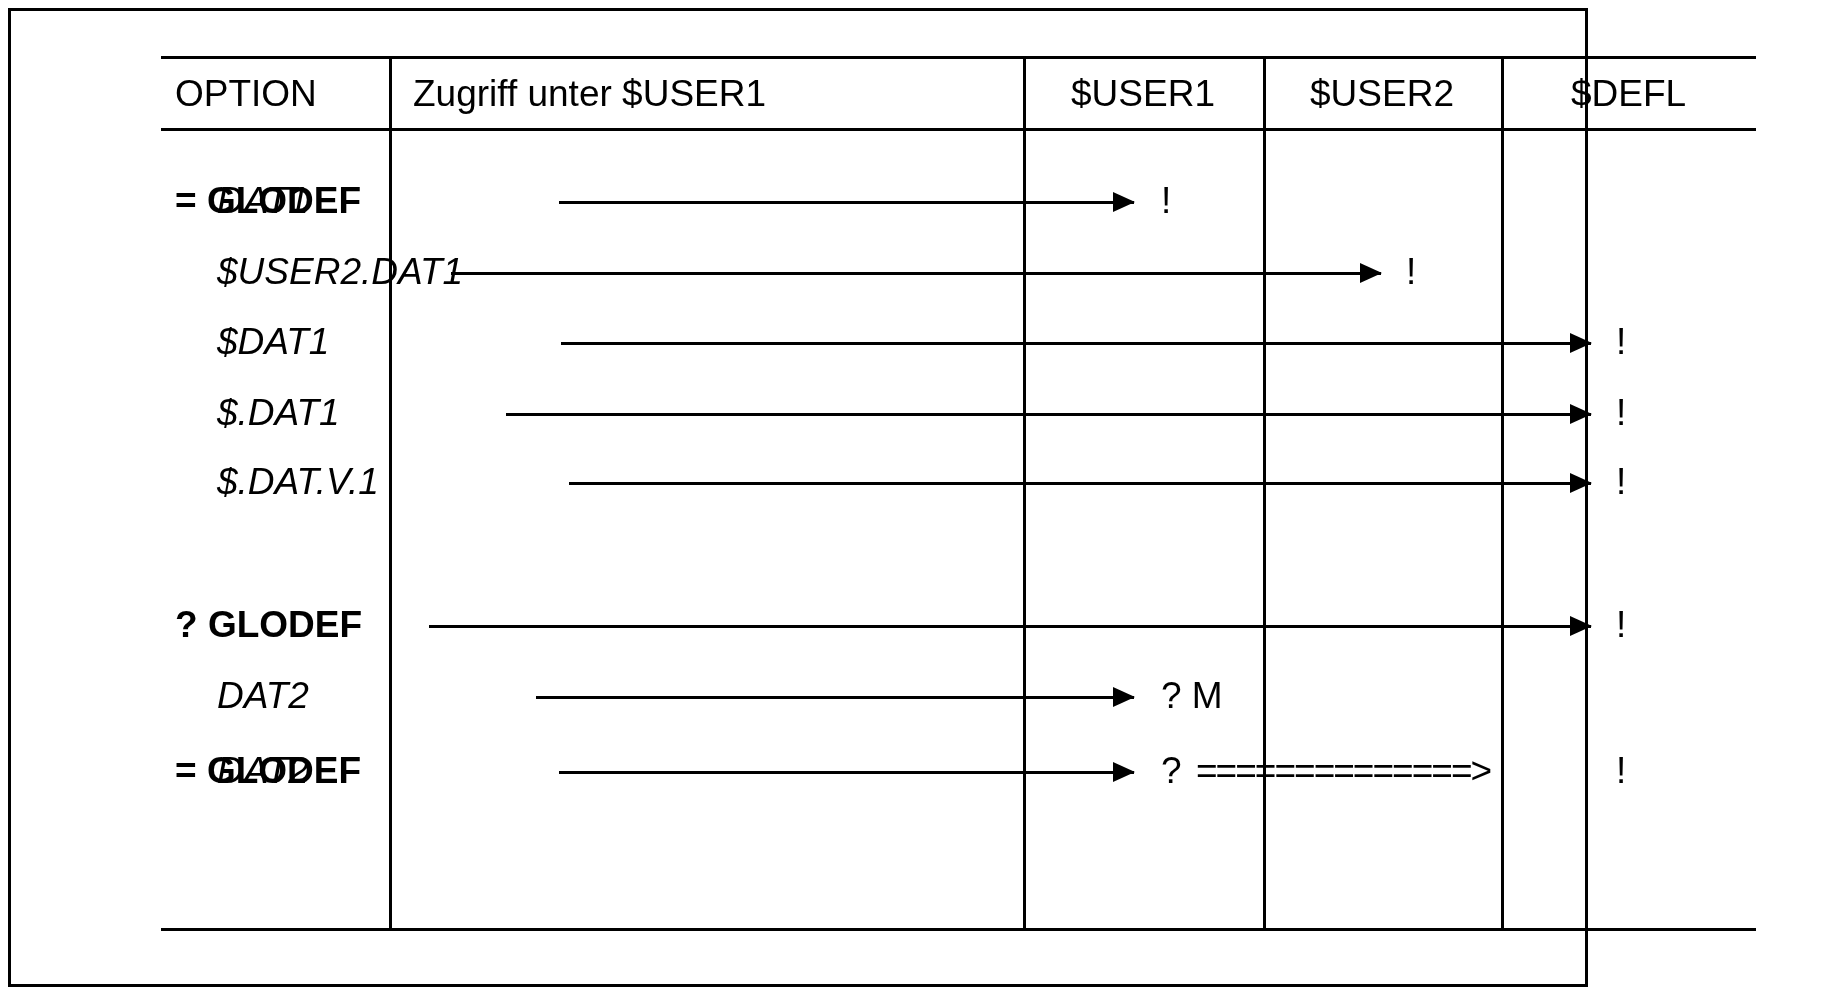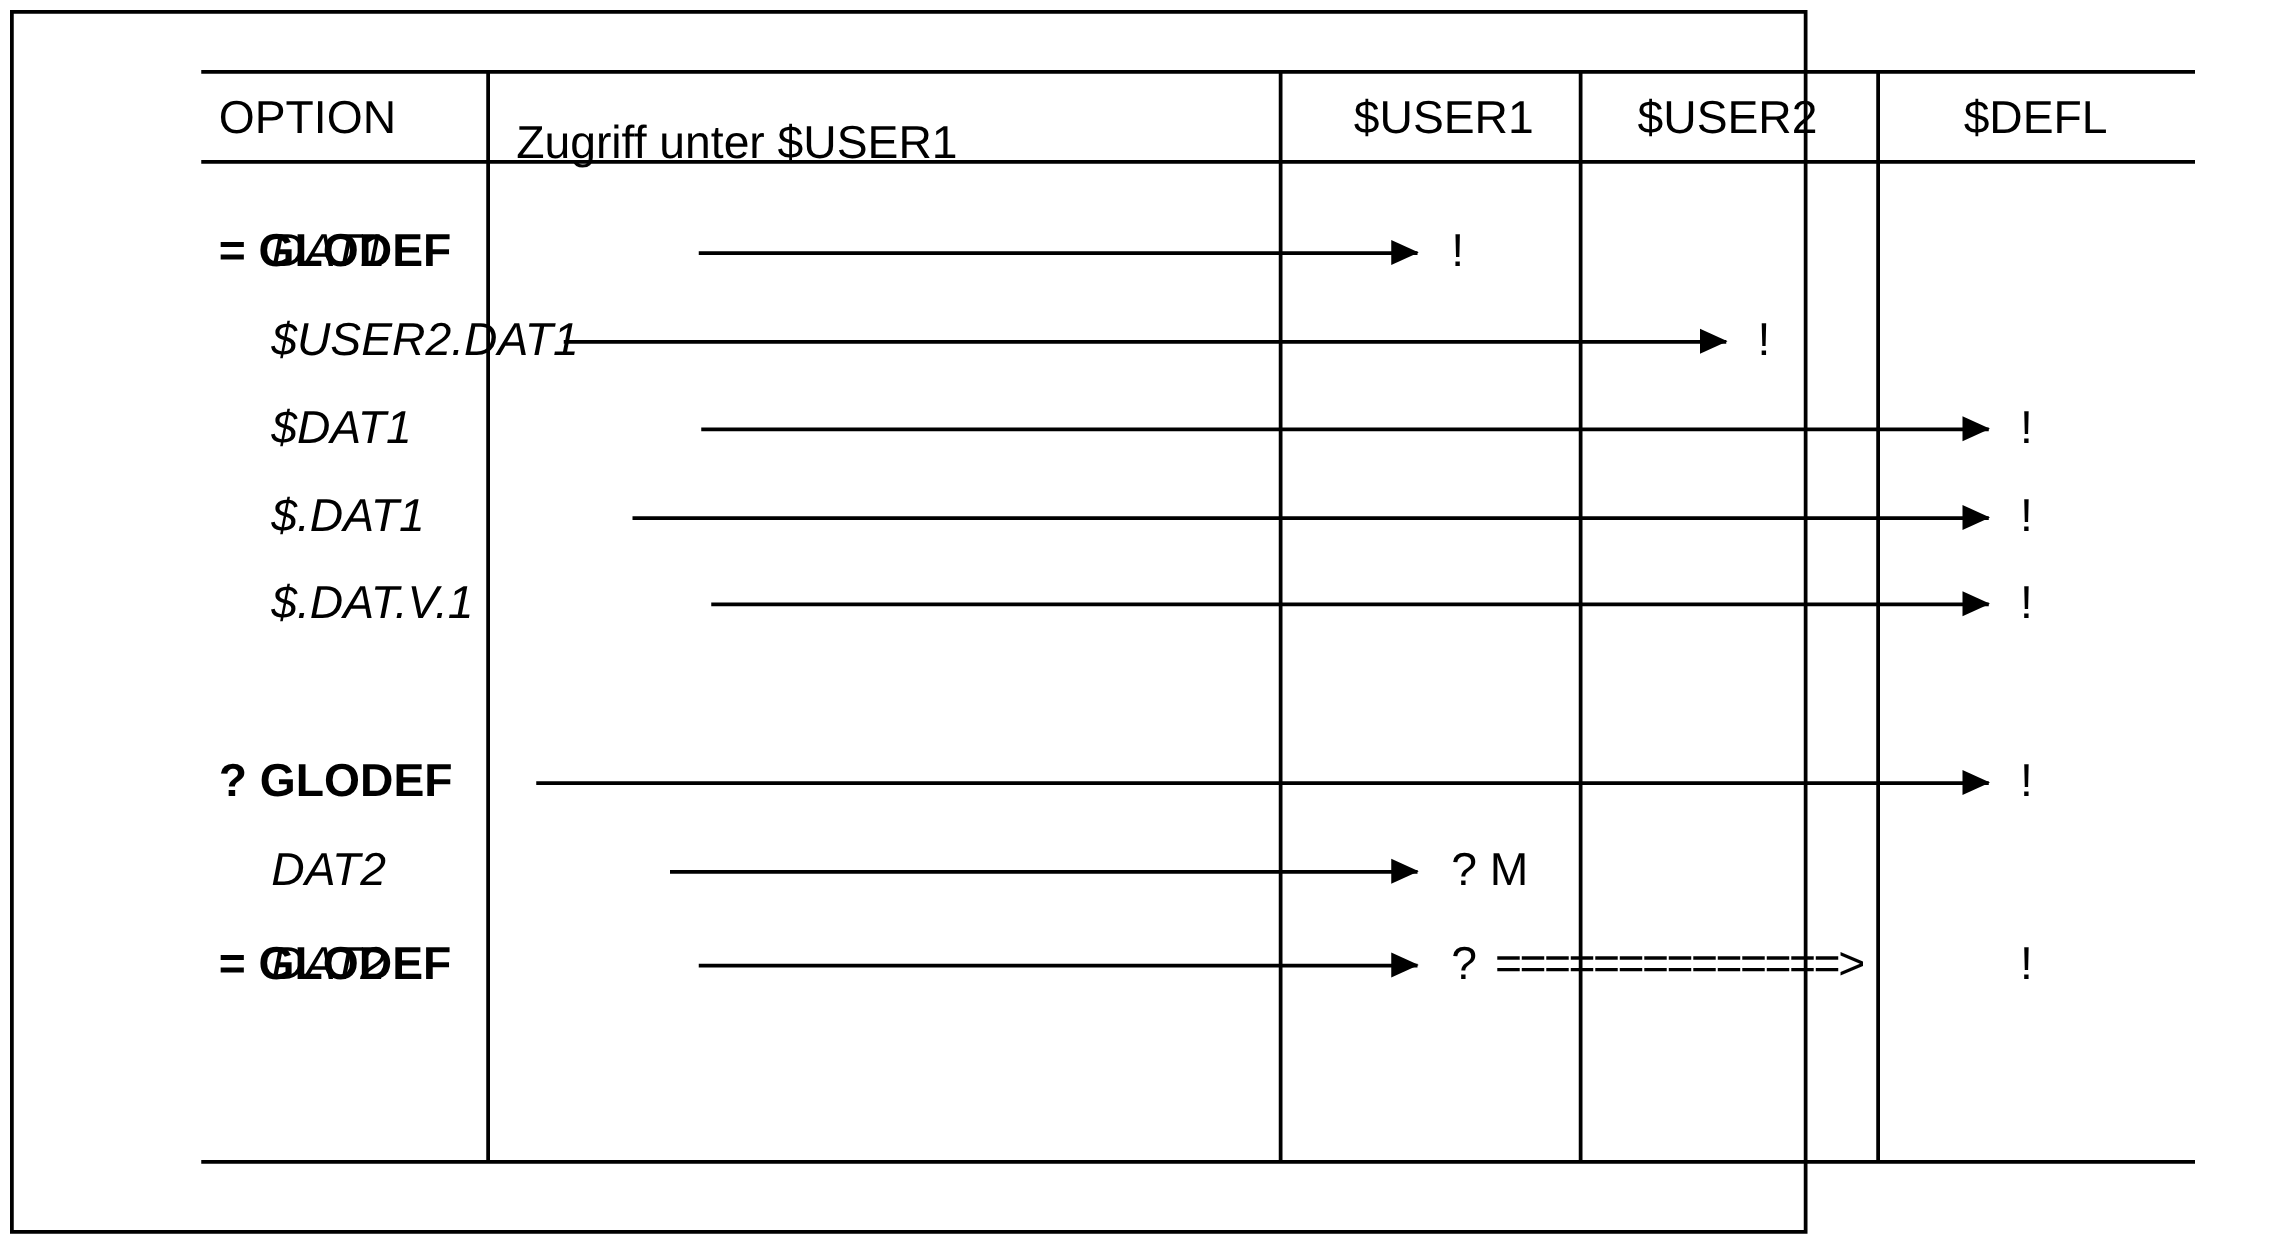--- a/index.html
+++ b/index.html
@@ -13,21 +13,21 @@
     font-family: "Liberation Sans", sans-serif;
     color: #000000;
     overflow: hidden;
   }
 
   
   .frame {
     position: absolute;
     left: 8px;
     top: 8px;
-    width: 1438px;
+    width: 1580px;
     height: 979px;
     border: 3px solid #000000;
     box-sizing: border-box;
     background: #ffffff;
   }
 
   
   .table {
     position: absolute;
     left: 150px;
@@ -63,22 +63,22 @@
 
   
   .hdr {
     position: absolute;
     top: 18px;
     font-size: 37px;
     line-height: 40px;
     white-space: nowrap;
   }
   .hdr-option  { left: 14px; }
-  .hdr-zugriff { left: 252px; margin-top: 20px; }
-  .hdr-user1   { left: 862px; width: 240px; text-align: center; margin-left: 12px; }
+  .hdr-zugriff { left: 252px; }
+  .hdr-user1   { left: 862px; width: 240px; text-align: center; }
   .hdr-user2   { left: 1102px; width: 238px; text-align: center; }
   .hdr-defl    { left: 1340px; width: 255px; text-align: center; }
 
   
   .row {
     position: absolute;
     left: 0;
     width: 1595px;
     height: 70px;
   }

